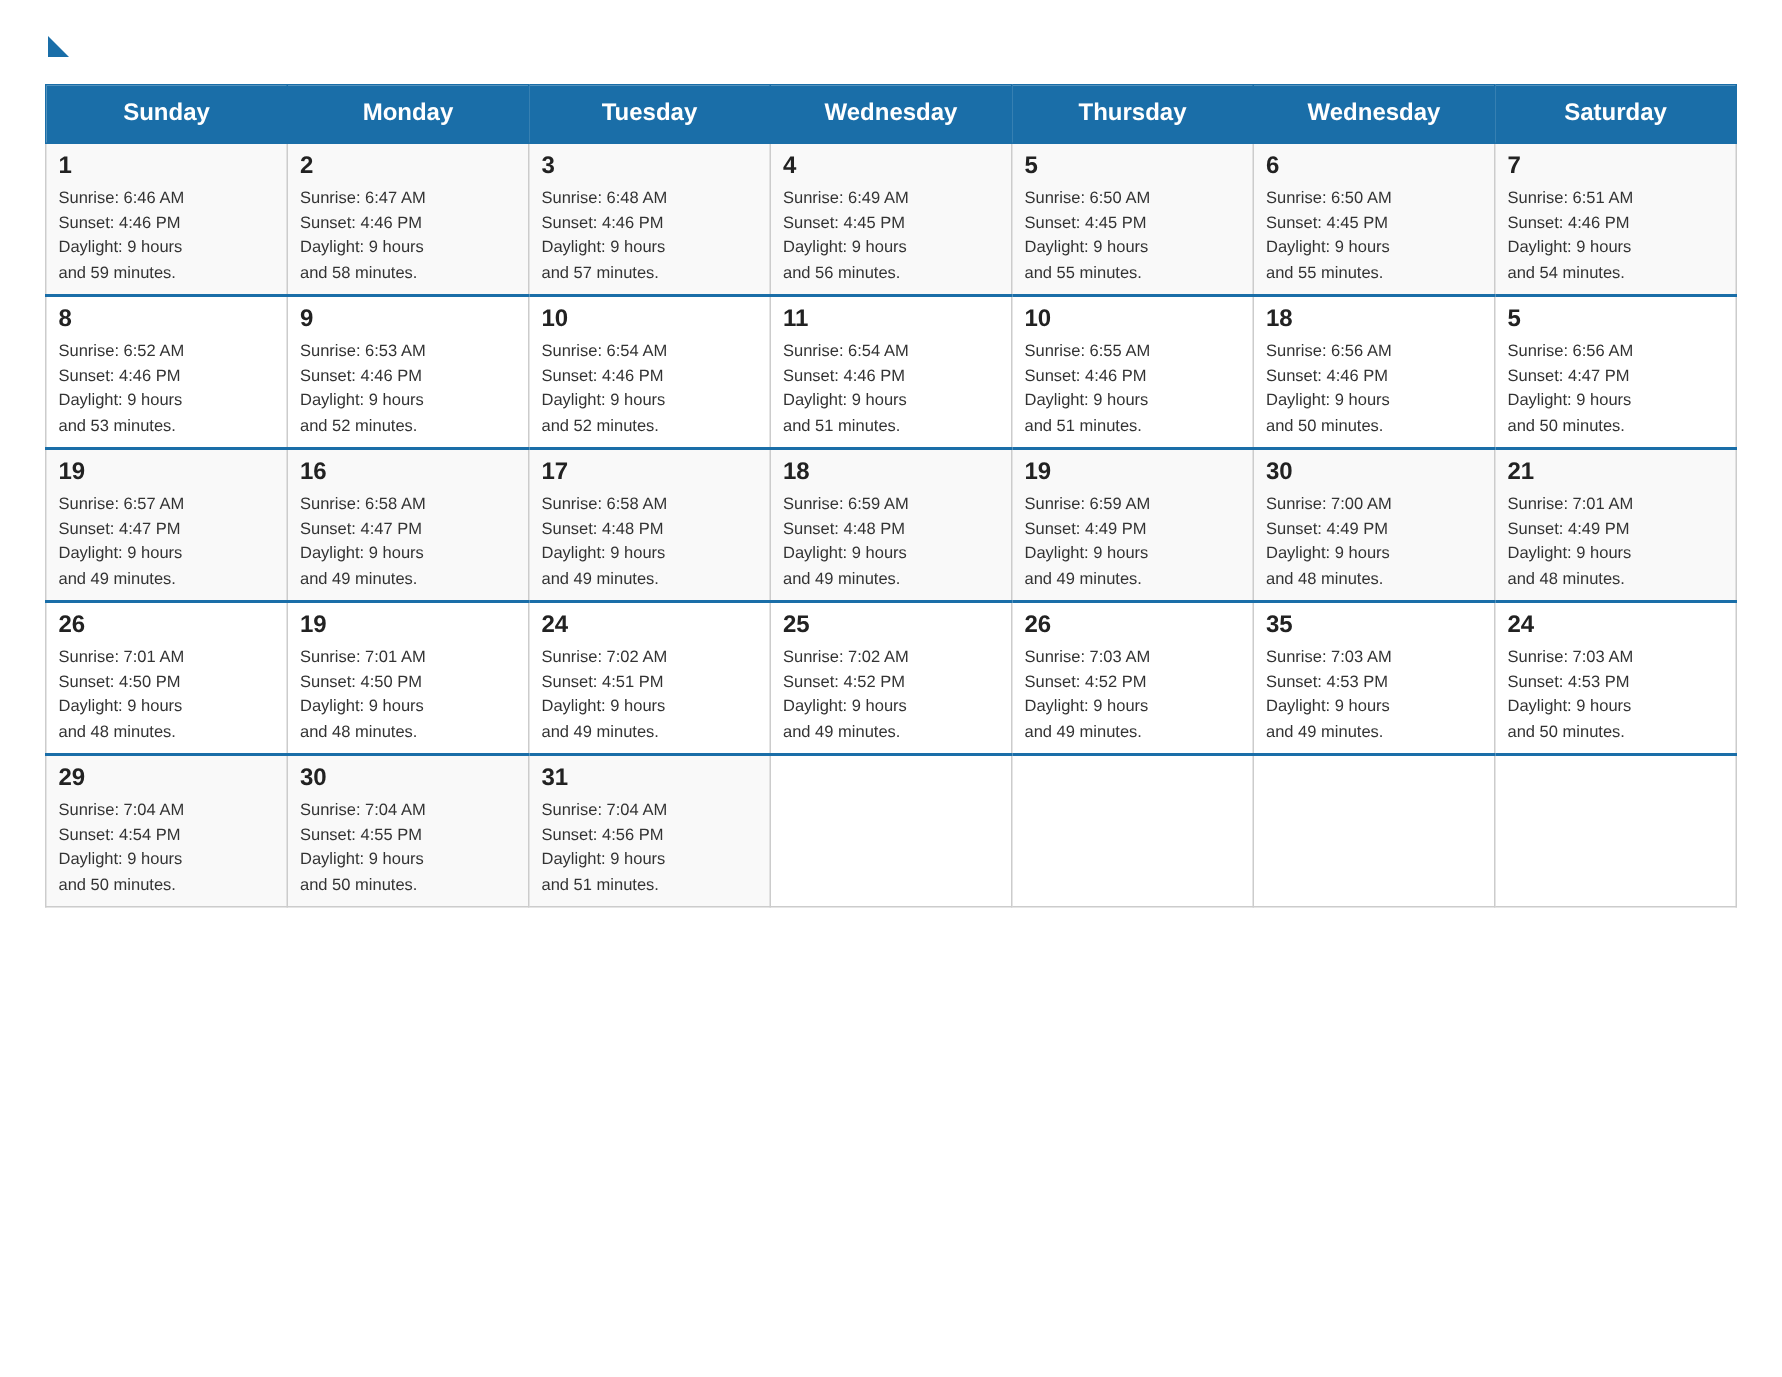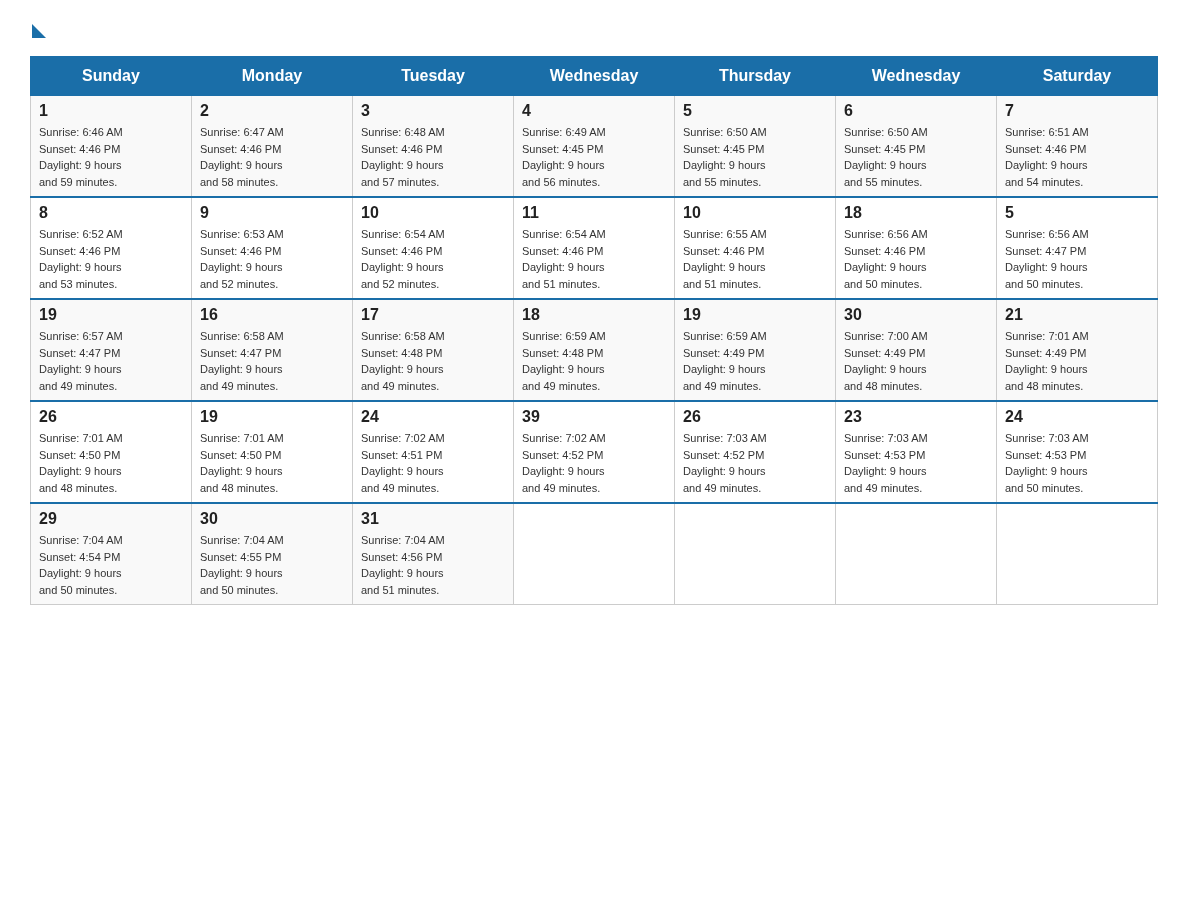--- a/index.html
+++ b/index.html
@@ -231,29 +231,29 @@
         </td>
         <td>
           <div class="day-num">19</div>
           <div class="day-info">Sunrise: 7:01 AM<br>Sunset: 4:50 PM<br>Daylight: 9 hours<br>and 48 minutes.</div>
         </td>
         <td>
           <div class="day-num">24</div>
           <div class="day-info">Sunrise: 7:02 AM<br>Sunset: 4:51 PM<br>Daylight: 9 hours<br>and 49 minutes.</div>
         </td>
         <td>
-          <div class="day-num">39</div>
+          <div class="day-num">25</div>
           <div class="day-info">Sunrise: 7:02 AM<br>Sunset: 4:52 PM<br>Daylight: 9 hours<br>and 49 minutes.</div>
         </td>
         <td>
           <div class="day-num">26</div>
           <div class="day-info">Sunrise: 7:03 AM<br>Sunset: 4:52 PM<br>Daylight: 9 hours<br>and 49 minutes.</div>
         </td>
         <td>
-          <div class="day-num">23</div>
+          <div class="day-num">35</div>
           <div class="day-info">Sunrise: 7:03 AM<br>Sunset: 4:53 PM<br>Daylight: 9 hours<br>and 49 minutes.</div>
         </td>
         <td>
           <div class="day-num">24</div>
           <div class="day-info">Sunrise: 7:03 AM<br>Sunset: 4:53 PM<br>Daylight: 9 hours<br>and 50 minutes.</div>
         </td>
       </tr>
       <tr class="row-divider">
         <td>
           <div class="day-num">29</div>

